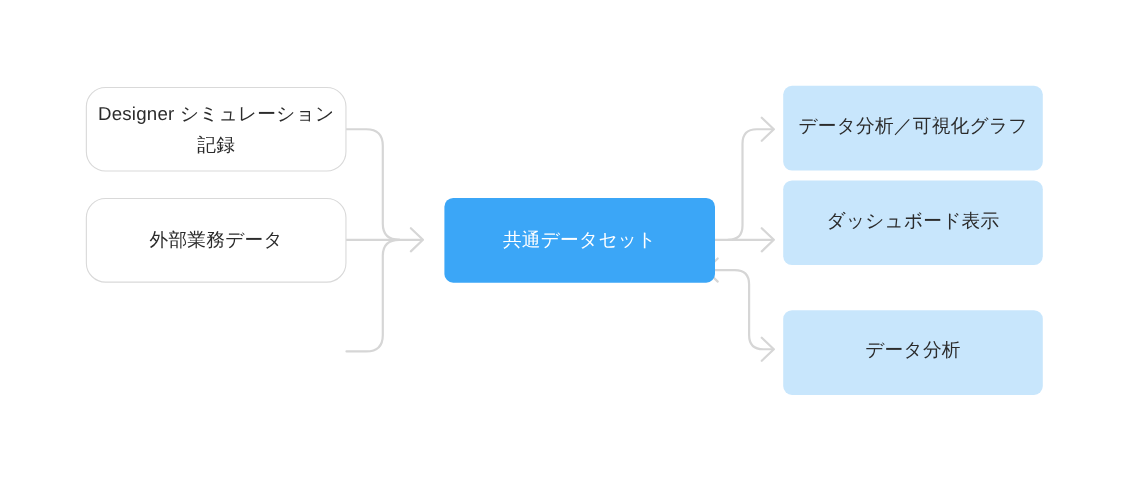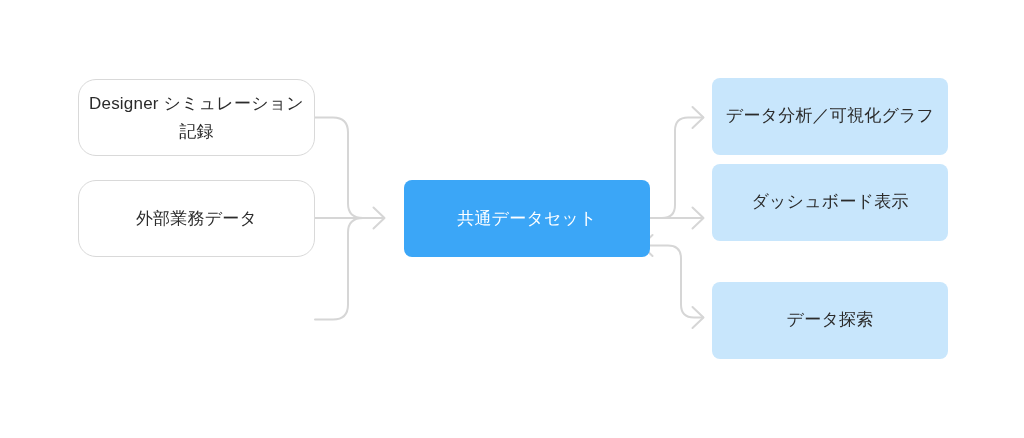--- a/index.html
+++ b/index.html
@@ -111,16 +111,16 @@
     <span>共通データセット</span>
   </div>
 
   <div class="node output out-1">
     <span>データ分析／可視化グラフ</span>
   </div>
   <div class="node output out-2">
     <span>ダッシュボード表示</span>
   </div>
   <div class="node output out-3">
-    <span>データ探索</span>
+    <span>データ分析</span>
   </div>
 
 </div>
 
 </body></html>

